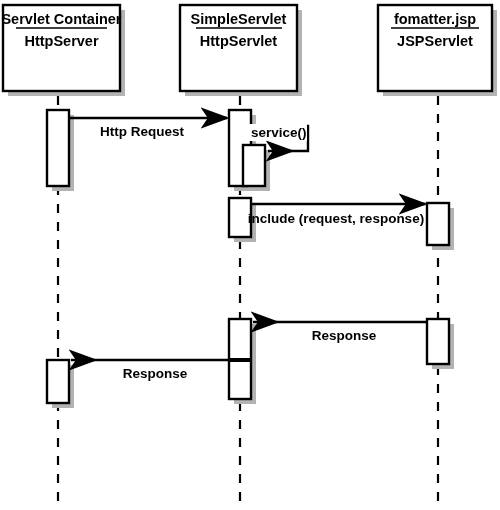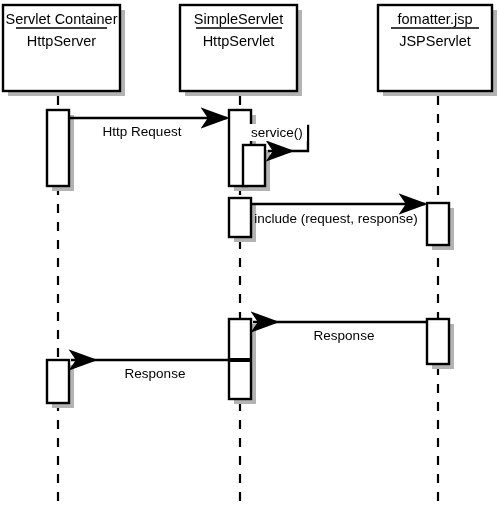--- a/index.html
+++ b/index.html
@@ -15,20 +15,21 @@
     overflow: hidden;
     font-family: "Liberation Sans", sans-serif;
     color: #000000;
   }
   #diagram-root {
     position: absolute;
     left: 0;
     top: 0;
     width: 500px;
     height: 510px;
+    font-weight: bold;
   }
   svg#sequence-canvas {
     position: absolute;
     left: 0;
     top: 0;
     width: 500px;
     height: 510px;
     display: block;
   }
   .obj-title {

